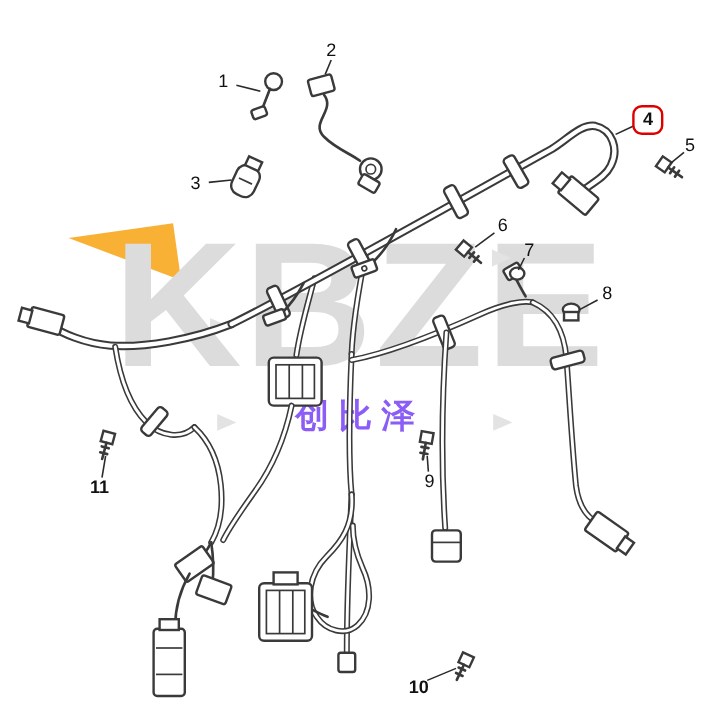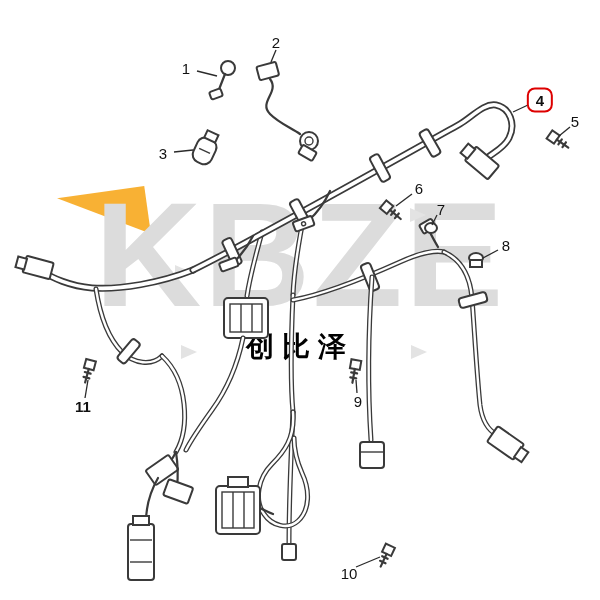--- a/index.html
+++ b/index.html
@@ -9,21 +9,21 @@
   }
   
   #watermark{position:absolute;inset:0;z-index:0;}
   .wm-title{
     position:absolute;left:50%;top:255px;transform:translate(-50%,-50%);
     font-size:148px;font-weight:700;letter-spacing:2px;color:#dcdcdc;
     white-space:nowrap;user-select:none;
   }
   .wm-sub{
     position:absolute;left:50%;top:347px;transform:translate(-50%,-50%);
-    font-size:28px;font-weight:700;letter-spacing:8px;color:#000000;
+    font-size:28px;font-weight:700;letter-spacing:8px;color:#8b5cf6;
     white-space:nowrap;user-select:none;
   }
   .wm-accent{
     position:absolute;left:60px;top:192px;width:0;height:0;
     border-left:88px solid transparent;border-top:48px solid #f7a81e;
     transform:rotate(-8deg);opacity:.9;
   }
   
   #drawing{position:absolute;left:0;top:0;z-index:1;}
   .tube-o{stroke:#3a3a3a;stroke-width:7;fill:none;stroke-linecap:round;}
@@ -260,16 +260,16 @@
 
   <div class="callout" style="left:186px;top:68px;">1</div>
   <div class="callout" style="left:276px;top:42px;">2</div>
   <div class="callout" style="left:163px;top:153px;">3</div>
   <div class="callout hl" style="left:540px;top:100px;">4</div>
   <div class="callout" style="left:575px;top:121px;">5</div>
   <div class="callout" style="left:419px;top:188px;">6</div>
   <div class="callout" style="left:441px;top:209px;">7</div>
   <div class="callout" style="left:506px;top:245px;">8</div>
   <div class="callout" style="left:358px;top:401px;">9</div>
-  <div class="callout" style="left:349px;top:573px;">10</div>
+  <div class="callout" style="left:349px;top:573px;font-weight:bold;">10</div>
   <div class="callout" style="left:83px;top:406px;font-weight:bold;">11</div>
 
 </div>
 
 </body></html>

